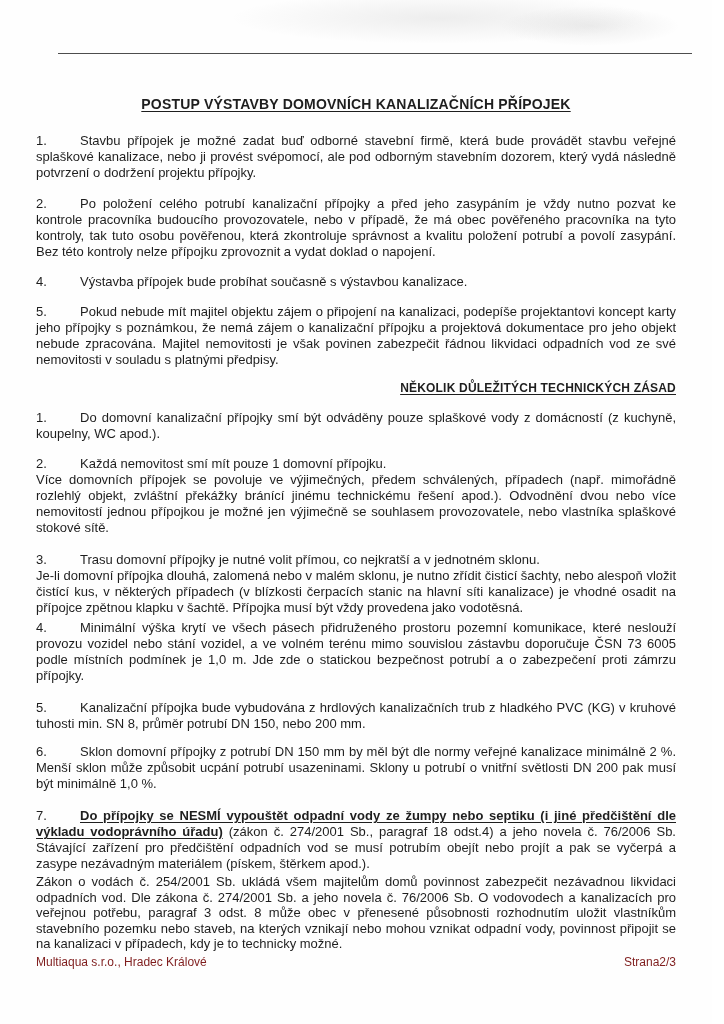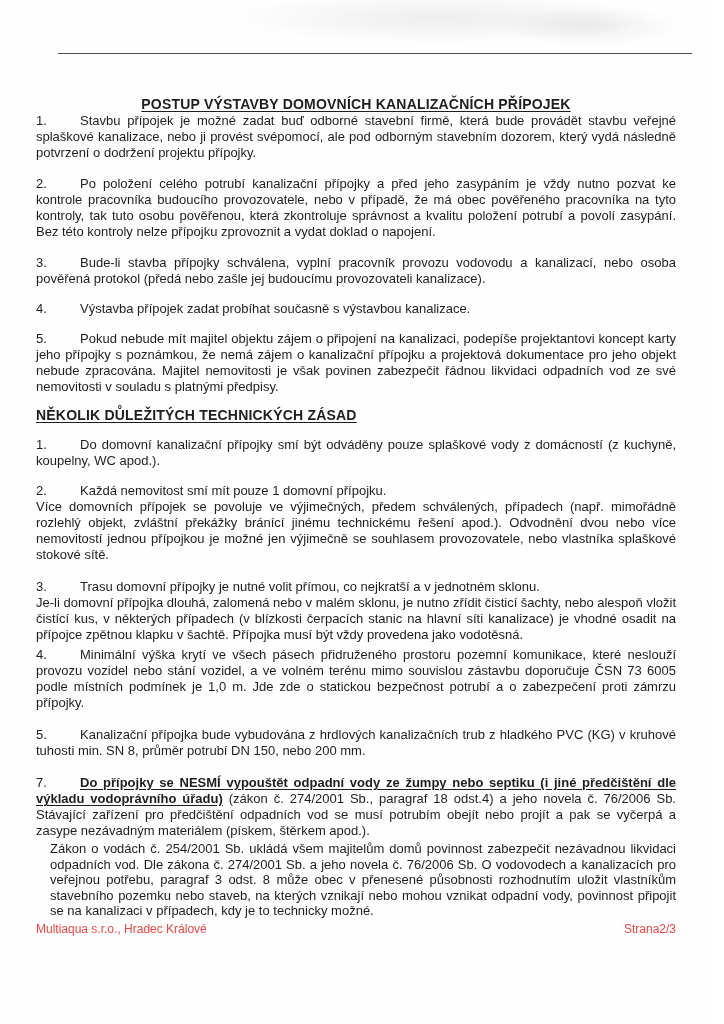--- a/index.html
+++ b/index.html
@@ -27,75 +27,75 @@
     position: absolute; left: 58px; top: 53px; width: 634px; height: 0;
     border: 0; border-top: 1.4px solid #4d4d4d; margin: 0;
   }
   .doc-title {
     margin: 0; text-align: center;
     font-size: 14px; font-weight: bold; line-height: 18px;
     letter-spacing: 0.2px;
   }
   .doc-title .u, .sec2-title .u { text-decoration: underline; text-underline-offset: 2px; }
   .sec2-title {
-    margin: 12px 0 0; text-align: left;
-    font-size: 14px; font-weight: bold; line-height: 17px;
+    margin: 12px 0 0; text-align: right;
+    font-size: 12px; font-weight: bold; line-height: 17px;
     letter-spacing: 0.2px;
   }
   .sec2-title .line { display: block; }
   .para { margin: 15px 0 0; }
   .pnum { display: inline-block; width: 44px; }
-  .mt16 { margin-top: 0; } .mt14 { margin-top: 14px; }
+  .mt16 { margin-top: 20px; } .mt14 { margin-top: 14px; }
   .mt13 { margin-top: 13px; } .mt12 { margin-top: 12px; }
   .mt8  { margin-top: 16px; }  .mt4  { margin-top: 4px; }
-  .mt2  { margin-top: 2px; margin-left: 14px; }
+  .mt2  { margin-top: 2px; }
   .lead-u  { text-underline-offset: 2px; }
   .lead-bu { font-weight: bold; text-decoration: underline; text-underline-offset: 2px; }
   .tight { line-height: 15.6px; }
   .footer {
     margin-top: 3px;
     display: flex; justify-content: space-between; align-items: baseline;
-    font-size: 12px; line-height: 15px; color: #ef4444; text-align: left;
+    font-size: 12px; line-height: 15px; color: #7f1d1d; text-align: left;
   }
 </style>
 </head>
 <body>
 
 <div class="page">
 
   <div class="smudge s1"></div>
   <div class="smudge s2"></div>
   <hr class="top-rule">
 
   <h1 class="doc-title"><span class="u">POSTUP VÝSTAVBY DOMOVNÍCH KANALIZAČNÍCH PŘÍPOJEK</span></h1>
 
   <p class="para mt16"><span class="pnum">1.</span><span>Stavbu přípojek je možné zadat buď odborné stavební firmě, která bude provádět stavbu veřejné splaškové kanalizace, nebo ji provést svépomocí, ale pod odborným stavebním dozorem, který vydá následně potvrzení o dodržení projektu přípojky.</span></p>
 
   <p class="para"><span class="pnum">2.</span><span>Po položení celého potrubí kanalizační přípojky a před jeho zasypáním je vždy nutno pozvat ke kontrole pracovníka budoucího provozovatele, nebo v případě, že má obec pověřeného pracovníka na tyto kontroly, tak tuto osobu pověřenou, která zkontroluje správnost a kvalitu položení potrubí a povolí zasypání. Bez této kontroly nelze přípojku zprovoznit a vydat doklad o napojení.</span></p>
 
-  <p class="para"><span class="pnum">3.</span><span>Bude-li stavba přípojky schválena, vyplní pracovník provozu vodovodu a kanalizací, nebo osoba pověřená protokol (předá nebo zašle jej budoucímu provozovateli kanalizace).</span></p>
 
-  <p class="para mt14"><span class="pnum">4.</span><span>Výstavba přípojek zadat probíhat současně s výstavbou kanalizace.</span></p>
+  <p class="para mt14"><span class="pnum">4.</span><span>Výstavba přípojek bude probíhat současně s výstavbou kanalizace.</span></p>
 
   <p class="para mt14"><span class="pnum">5.</span><span>Pokud nebude mít majitel objektu zájem o připojení na kanalizaci, podepíše projektantovi koncept karty jeho přípojky s poznámkou, že nemá zájem o kanalizační přípojku a projektová dokumentace pro jeho objekt nebude zpracována. Majitel nemovitosti je však povinen zabezpečit řádnou likvidaci odpadních vod ze své nemovitosti v souladu s platnými předpisy.</span></p>
 
   <h2 class="sec2-title">
     <span class="line"><span class="u">NĚKOLIK DŮLEŽITÝCH TECHNICKÝCH ZÁSAD</span></span>
   </h2>
 
   <p class="para mt13"><span class="pnum">1.</span><span>Do domovní kanalizační přípojky smí být odváděny pouze splaškové vody z domácností (z kuchyně, koupelny, WC apod.).</span></p>
 
   <p class="para mt14"><span class="pnum">2.</span><span class="lead-u">Každá nemovitost smí mít pouze 1 domovní přípojku.</span><br><span>Více domovních přípojek se povoluje ve výjimečných, předem schválených, případech (např. mimořádně rozlehlý objekt, zvláštní překážky bránící jinému technickému řešení apod.). Odvodnění dvou nebo více nemovitostí jednou přípojkou je možné jen výjimečně se souhlasem provozovatele, nebo vlastníka splaškové stokové sítě.</span></p>
 
   <p class="para mt8"><span class="pnum">3.</span><span>Trasu domovní přípojky je nutné volit přímou, co nejkratší a v jednotném sklonu.</span><br><span>Je-li domovní přípojka dlouhá, zalomená nebo v malém sklonu, je nutno zřídit čisticí šachty, nebo alespoň vložit čistící kus, v některých případech (v blízkosti čerpacích stanic na hlavní síti kanalizace) je vhodné osadit na přípojce zpětnou klapku v šachtě. Přípojka musí být vždy provedena jako vodotěsná.</span></p>
 
   <p class="para mt4"><span class="pnum">4.</span><span>Minimální výška krytí ve všech pásech přidruženého prostoru pozemní komunikace, které neslouží provozu vozidel nebo stání vozidel, a ve volném terénu mimo souvislou zástavbu doporučuje ČSN 73 6005 podle místních podmínek je 1,0 m. Jde zde o statickou bezpečnost potrubí a o zabezpečení proti zámrzu přípojky.</span></p>
 
   <p class="para mt8"><span class="pnum">5.</span><span>Kanalizační přípojka bude vybudována z hrdlových kanalizačních trub z hladkého PVC (KG) v kruhové tuhosti min. SN 8, průměr potrubí DN 150, nebo 200 mm.</span></p>
 
+  <p class="para mt12"><span class="pnum">6.</span><span>Sklon domovní přípojky z potrubí DN 150 mm by měl být dle normy veřejné kanalizace minimálně 2 %. Menší sklon může způsobit ucpání potrubí usazeninami. Sklony u potrubí o vnitřní světlosti DN 200 pak musí být minimálně 1,0 %.</span></p>
 
   <p class="para mt8"><span class="pnum">7.</span><span class="lead-bu">Do přípojky se NESMÍ vypouštět odpadní vody ze žumpy nebo septiku (i jiné předčištění dle výkladu vodoprávního úřadu)</span><span> (zákon č. 274/2001 Sb., paragraf 18 odst.4) a jeho novela č. 76/2006 Sb. Stávající zařízení pro předčištění odpadních vod se musí potrubím obejít nebo projít a pak se vyčerpá a zasype nezávadným materiálem (pískem, štěrkem apod.).</span></p>
 
   <p class="para mt2 tight"><span>Zákon o vodách č. 254/2001 Sb. ukládá všem majitelům domů povinnost zabezpečit nezávadnou likvidaci odpadních vod. Dle zákona č. 274/2001 Sb. a jeho novela č. 76/2006 Sb. O vodovodech a kanalizacích pro veřejnou potřebu, paragraf 3 odst. 8 může obec v přenesené působnosti rozhodnutím uložit vlastníkům stavebního pozemku nebo staveb, na kterých vznikají nebo mohou vznikat odpadní vody, povinnost připojit se na kanalizaci v případech, kdy je to technicky možné.</span></p>
 
   <div class="footer">
     <span>Multiaqua s.r.o., Hradec Králové</span>
     <span>Strana2/3</span>
   </div>
 

